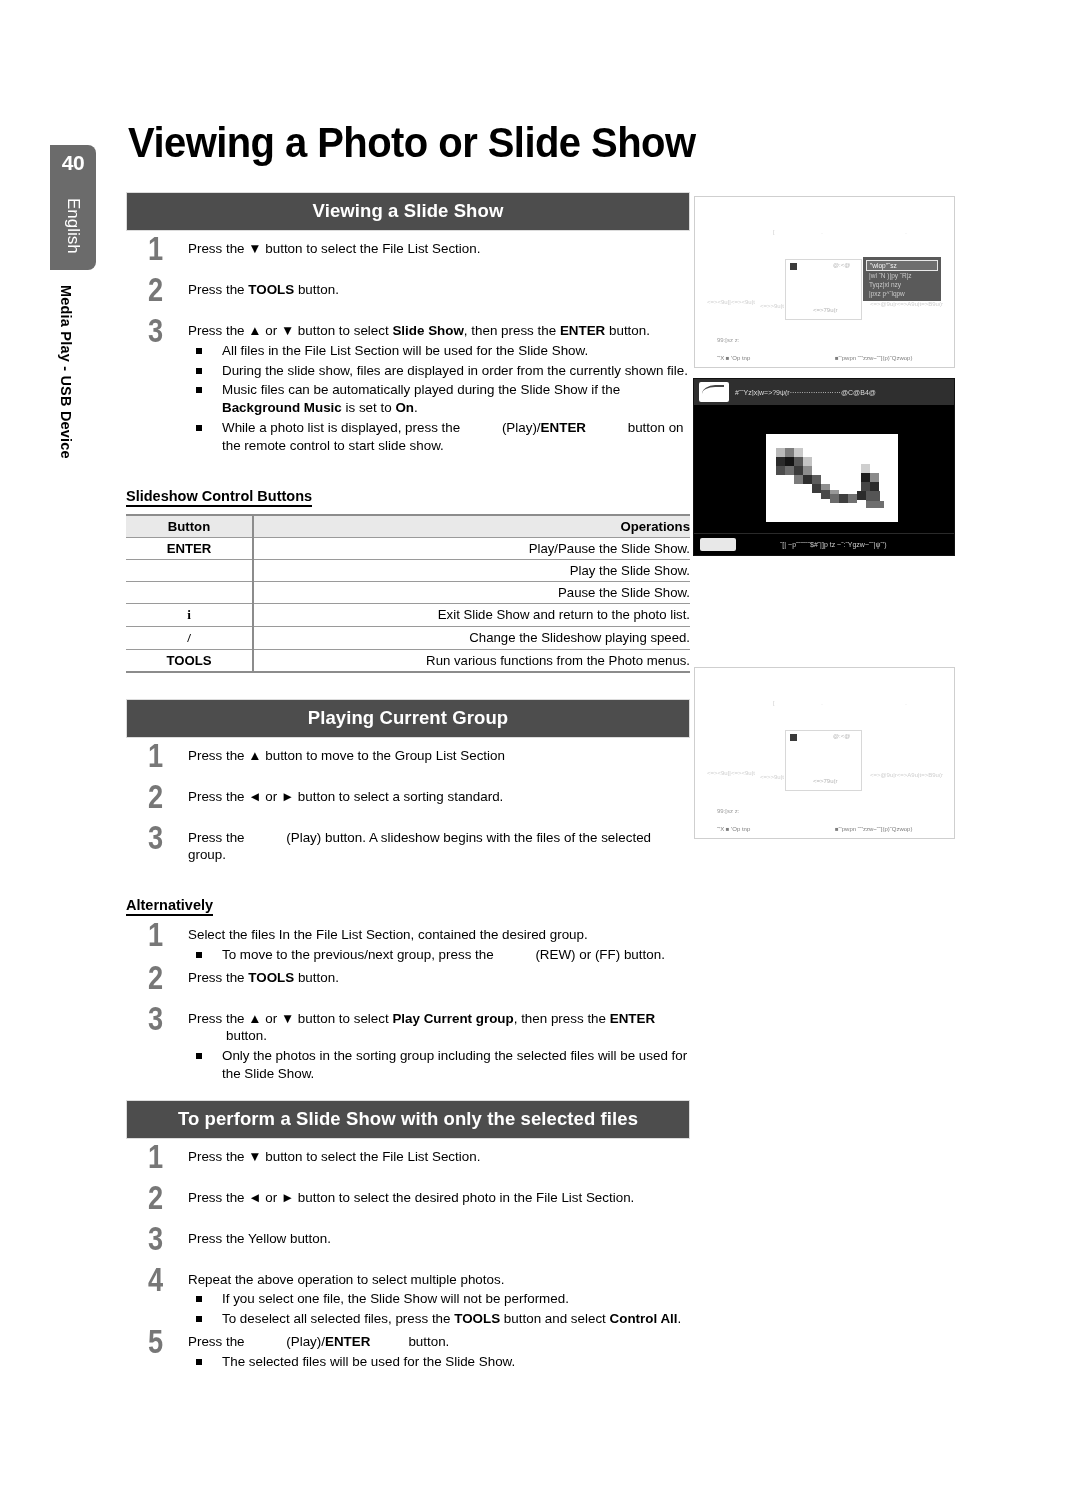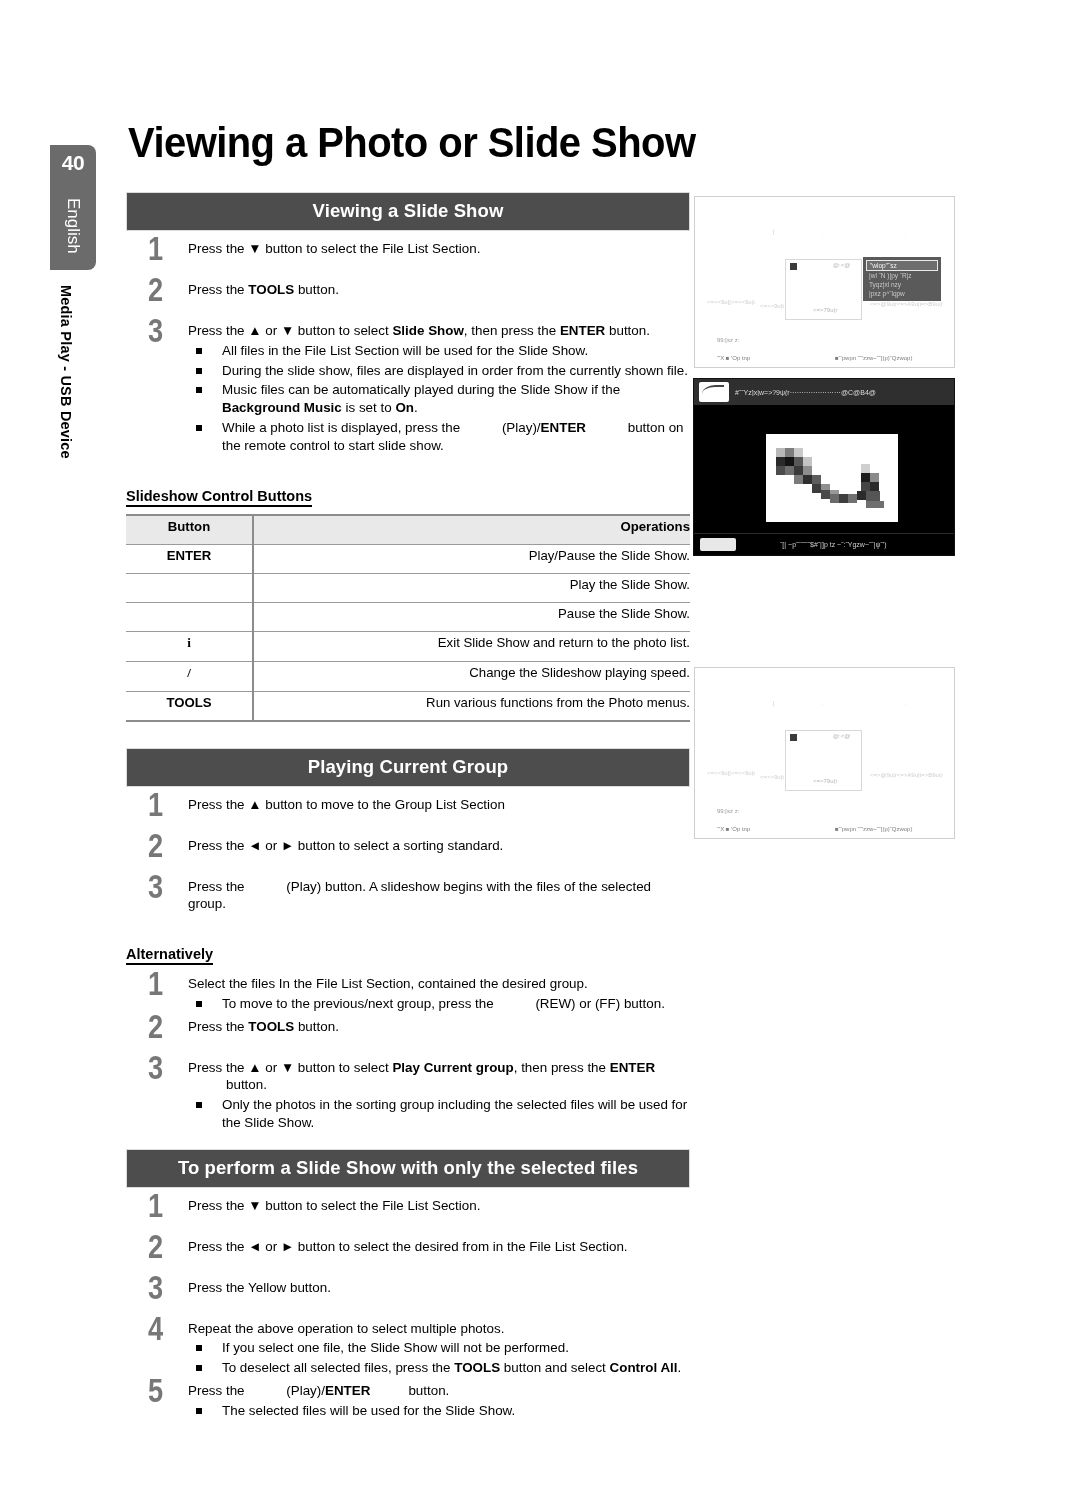--- a/index.html
+++ b/index.html
@@ -81,21 +81,21 @@
     font-size:14.5px; font-weight:bold; border-bottom:2px solid #000;
     display:inline-block; padding-bottom:1px; margin:16px 0 7px 0;
   }
 
   
   table.ctl{
     width:564px; border-collapse:collapse; font-size:13.2px;
     border-top:2px solid #8c8c8c; border-bottom:2px solid #8c8c8c;
   }
   table.ctl th, table.ctl td{
-    border-bottom:1px solid #9a9a9a; padding:3px 0 10px 0; vertical-align:middle;
+    border-bottom:1px solid #9a9a9a; padding:3px 0 3px 0; vertical-align:middle;
   }
   table.ctl th{ background:#e9e9e9; font-weight:normal; }
   table.ctl th.c1, table.ctl td.c1{
     width:127px; text-align:center; border-right:2px solid #8c8c8c;
   }
   table.ctl th.c2, table.ctl td.c2{ padding-left:8px; text-align:right; }
   table.ctl th.c1{ font-weight:bold; }
   table.ctl th.c2{ font-weight:bold; }
   table.ctl td.c1{ font-weight:bold; }
   td.c1.blank{ height:20px; }
@@ -286,21 +286,21 @@
   <div class="sec-bar">To perform a Slide Show with only the selected files</div>
 
   <div class="step">
     <span class="step-num">1</span>
     <div class="step-txt">Press the ▼ button to select the File List Section.</div>
   </div>
   <div class="gap-s"></div>
 
   <div class="step">
     <span class="step-num">2</span>
-    <div class="step-txt">Press the ◄ or ► button to select the desired from in the File List Section.</div>
+    <div class="step-txt">Press the ◄ or ► button to select the desired photo in the File List Section.</div>
   </div>
   <div class="gap-s"></div>
 
   <div class="step">
     <span class="step-num">3</span>
     <div class="step-txt">Press the Yellow button.</div>
   </div>
   <div class="gap-s"></div>
 
   <div class="step">

